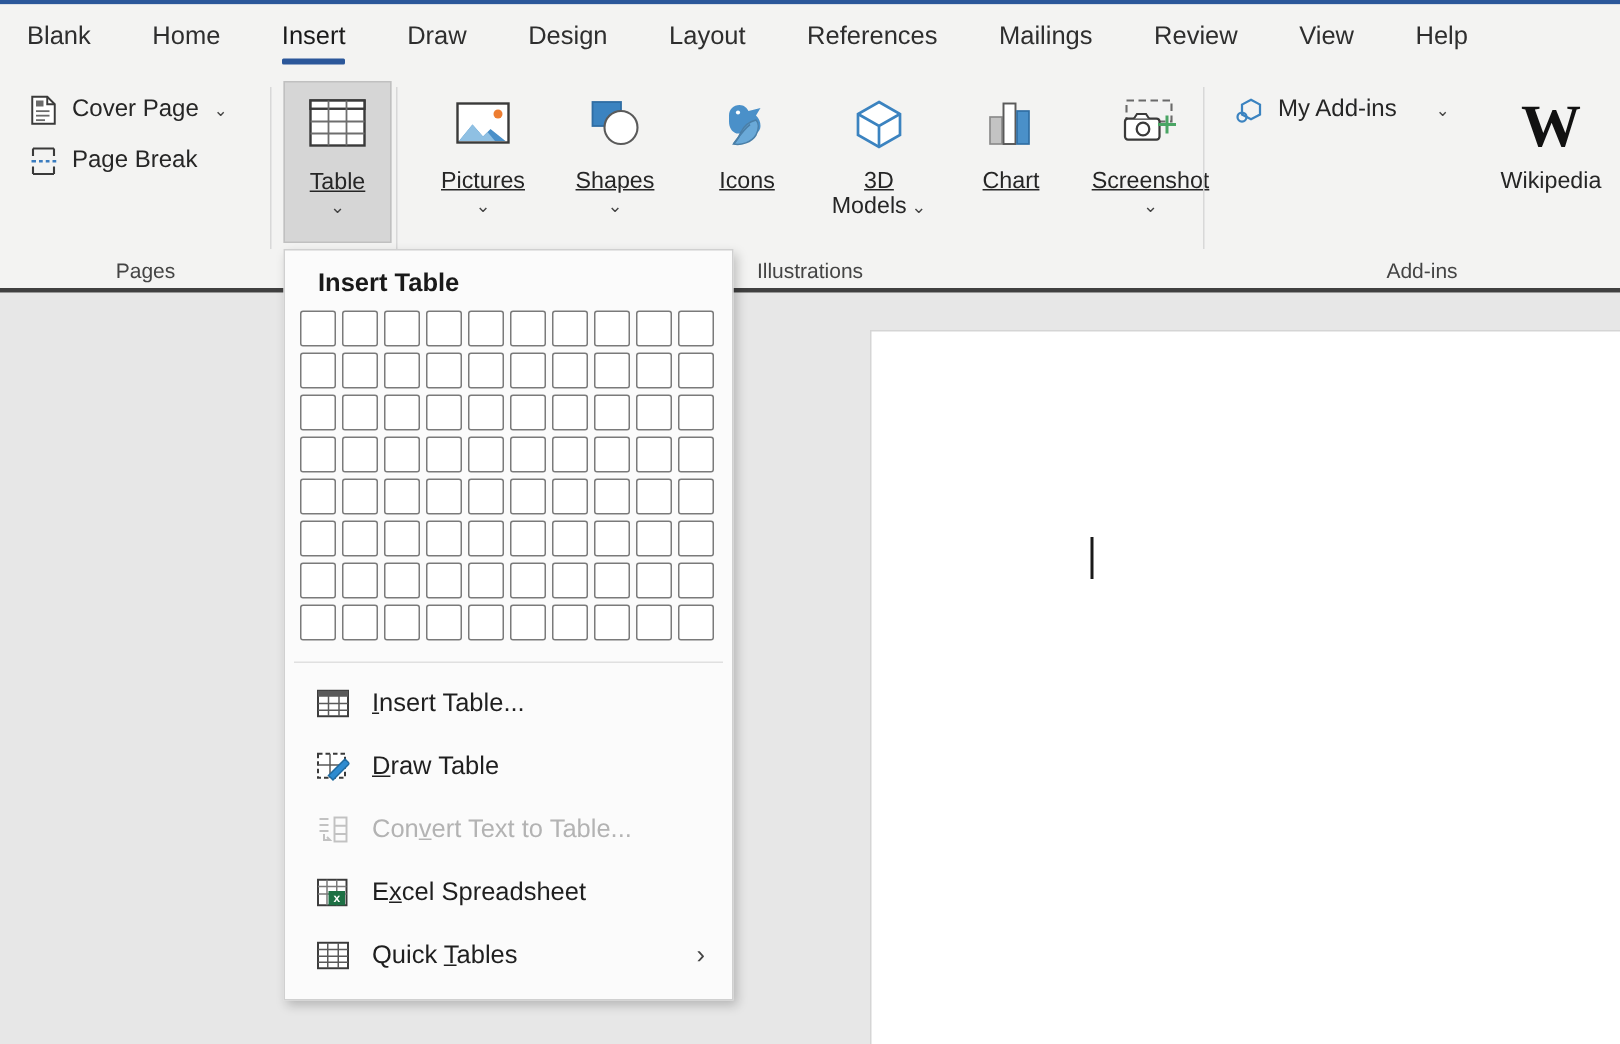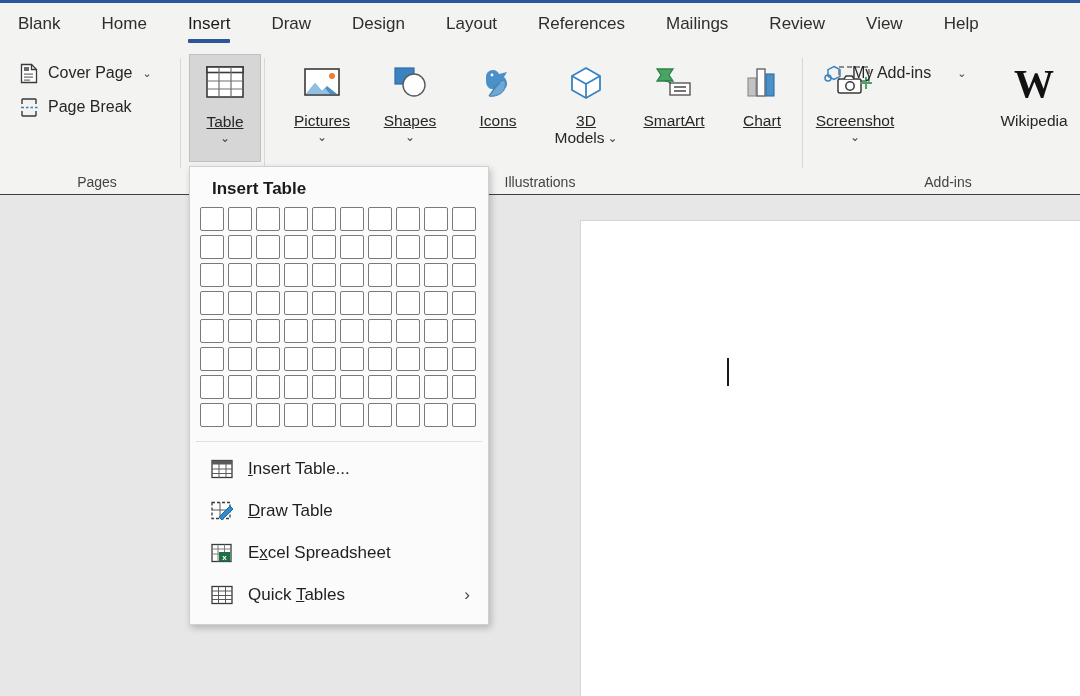--- a/index.html
+++ b/index.html
@@ -43,21 +43,21 @@
     content: ""; position: absolute;
     left: 0; right: 0; bottom: -5px; height: 4px;
     background: #2b579a; border-radius: 1px;
   }
 
   
   .ribbon-body {
     position: relative; height: 147px; width: 100%;
     display: flex; align-items: stretch;
     background: #f3f3f2;
-    border-bottom: 1px solid #404040;
+    border-bottom: 3px solid #404040;
   }
   .group {
     position: relative;
     display: flex; flex-direction: column;
     justify-content: space-between;
     padding: 6px 0 2px 0;
   }
   .group + .group::before {
     content: ""; position: absolute; left: 0; top: 10px; bottom: 26px;
     width: 1px; background: #d8d8d8;
@@ -302,31 +302,20 @@
                   <path d="M7 11l14 8 14-8M21 19v14" fill="none" stroke="#3b83c0" stroke-width="1.8"></path>
                 </svg>
               </span>
               <span class="blabel">3D</span>
               <span style="display:flex;align-items:center;gap:3px;">
                 <span>Models</span>
                 <span class="bchev" style="margin-top:0;">⌄</span>
               </span>
             </div>
 
-            <div class="big-btn">
-              <span class="bico">
-                <svg width="42" height="36" viewBox="0 0 42 36">
-                  <path d="M4 4h16l-4 6 4 6H4l4-6z" fill="#4aa564" stroke="#2f8049" stroke-width="1.3"></path>
-                  <path d="M12 16c4 0 6 2 6 5" fill="none" stroke="#2f8049" stroke-width="1.5"></path>
-                  <rect x="17" y="18" width="20" height="12" fill="#fff" stroke="#4a4a4a" stroke-width="1.3"></rect>
-                  <path d="M21 22h12M21 26h12" stroke="#4a4a4a" stroke-width="1.3"></path>
-                </svg>
-              </span>
-              <span class="blabel">SmartArt</span>
-            </div>
 
             <div class="big-btn">
               <span class="bico">
                 <svg width="42" height="36" viewBox="0 0 42 36">
                   <rect x="7" y="13" width="8" height="18" fill="#c3c3c3" stroke="#8a8a8a" stroke-width="1.1"></rect>
                   <rect x="16" y="4" width="8" height="27" fill="#ffffff" stroke="#5a5a5a" stroke-width="1.3"></rect>
                   <rect x="25" y="9" width="8" height="22" fill="#4a90c9" stroke="#2f6da3" stroke-width="1.1"></rect>
                 </svg>
               </span>
               <span class="blabel">Chart</span>
@@ -494,20 +483,31 @@
         <span class="mico">
           <svg width="22" height="20" viewBox="0 0 22 20">
             <rect x="1" y="1.5" width="18" height="16" fill="#fff" stroke="#3a3a3a" stroke-width="1.3" stroke-dasharray="3,2"></rect>
             <path d="M1 9h18M9 1.5v16" stroke="#5a5a5a" stroke-width="1"></path>
             <path d="M8 16l11-11 3 3-11 11z" fill="#2e8bd0" stroke="#1f6a9f" stroke-width="1"></path>
           </svg>
         </span>
         <span><span class="u">D</span>raw Table</span>
       </div>
 
+      <div class="menu-item disabled">
+        <span class="mico">
+          <svg width="22" height="20" viewBox="0 0 22 20">
+            <path d="M2 3h6M2 7h6M2 11h6" stroke="#c2c2c2" stroke-width="1.3"></path>
+            <path d="M5 13v4h4l-2-2" fill="none" stroke="#c2c2c2" stroke-width="1.3"></path>
+            <rect x="12" y="2" width="8" height="16" fill="none" stroke="#c2c2c2" stroke-width="1.3"></rect>
+            <path d="M12 7.5h8M12 13h8" stroke="#c2c2c2" stroke-width="1.2"></path>
+          </svg>
+        </span>
+        <span>Con<span class="u">v</span>ert Text to Table...</span>
+      </div>
 
       <div class="menu-item">
         <span class="mico">
           <svg width="22" height="20" viewBox="0 0 22 20">
             <rect x="1" y="1.5" width="19" height="17" fill="#fff" stroke="#3a3a3a" stroke-width="1.3"></rect>
             <path d="M1 6h19M1 11h19M7 1.5v17M13.5 1.5v17" stroke="#7a7a7a" stroke-width="1"></path>
             <rect x="8" y="9" width="11" height="9.5" fill="#1d7044"></rect>
             <text x="13.5" y="16.5" font-family="Liberation Sans, sans-serif" font-size="8" font-weight="700" fill="#ffffff" text-anchor="middle">x</text>
           </svg>
         </span>

